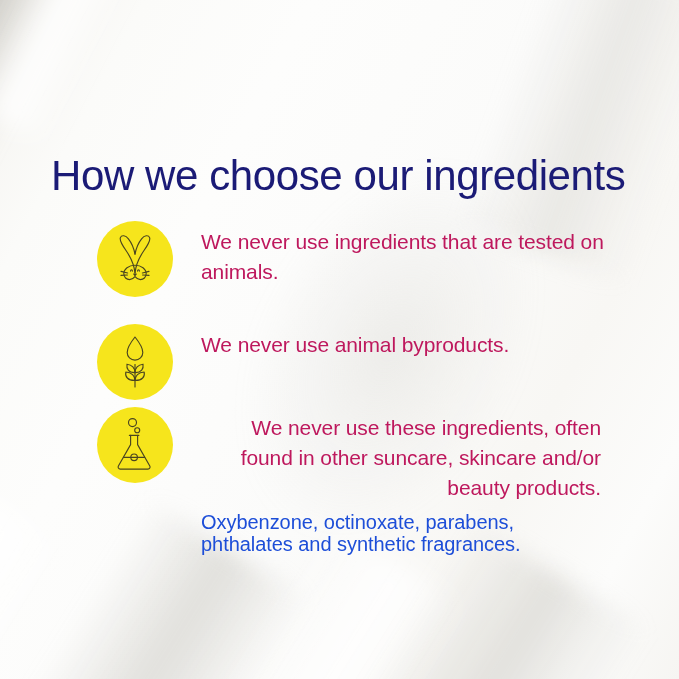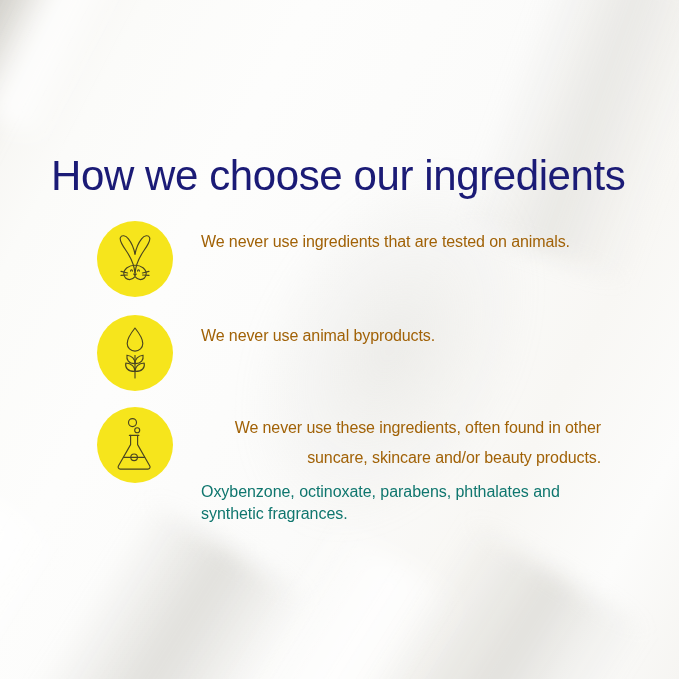--- a/index.html
+++ b/index.html
@@ -115,55 +115,55 @@
     color: #1b1b76;
     white-space: nowrap;
   }
 
   .item {
     position: absolute;
     display: flex;
     align-items: flex-start;
   }
   .item-1 { left: 97px; top: 221px; }
-  .item-2 { left: 97px; top: 315px; justify-content: center; }
+  .item-2 { left: 97px; top: 324px; justify-content: center; }
   .item-3 { left: 97px; top: 407px; }
 
   .badge {
     width: 76px;
     height: 76px;
     border-radius: 50%;
     background: #f6e51c;
     flex: 0 0 auto;
     display: flex;
     align-items: center;
     justify-content: center;
   }
   .badge svg { display: block; }
 
   .item-text {
     margin-left: 28px;
     padding-top: 6px;
   }
 
   .item-line {
-    font-size: 16px;
+    font-size: 21px;
     line-height: 30px;
-    color: #a16207;
+    color: #be185d;
     font-weight: 400;
     letter-spacing: -0.1px;
     max-width: 420px;
   }
   .item-3 .item-line { max-width: 400px; text-align: right; }
 
   .item-sub {
     margin-top: 8px;
-    font-size: 16px;
+    font-size: 20px;
     line-height: 22px;
-    color: #0f766e;
+    color: #1d4ed8;
     letter-spacing: -0.05px;
     max-width: 370px;
   }
 </style>
 </head>
 <body>
 
 <div class="canvas">
 
   <div class="bg-base"></div>

